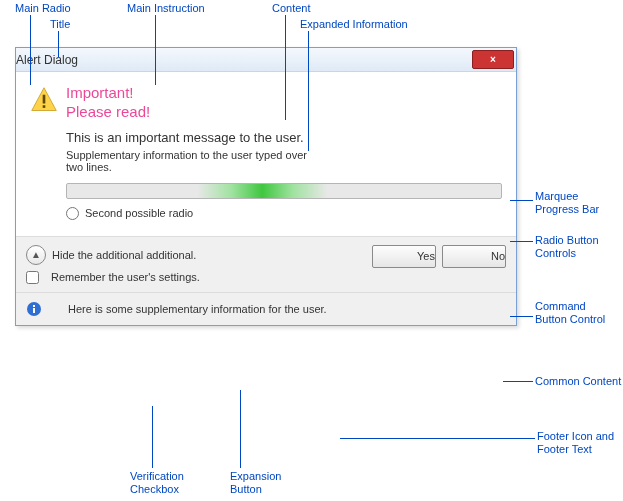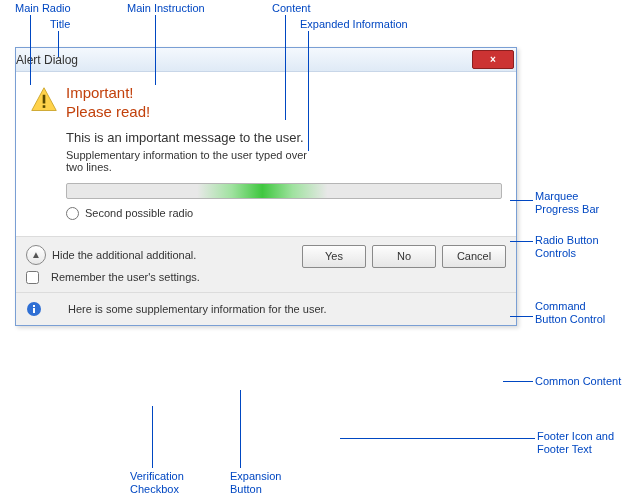--- a/index.html
+++ b/index.html
@@ -78,21 +78,21 @@
     width: 28px;
     flex: 0 0 28px;
     padding-top: 2px;
   }
   .main-icon svg { width: 28px; height: 28px; }
   .main-text {
     flex: 1;
     padding-left: 8px;
   }
   .main-instruction {
-    color: #c2410c;
+    color: #ec4899;
     font-size: 15px;
     line-height: 1.25;
     margin-bottom: 8px;
   }
   .content-text {
     font-size: 13px;
     margin-bottom: 4px;
   }
   .expanded-text {
     font-size: 11px;
@@ -194,21 +194,21 @@
   }
   .btn {
     min-width: 62px;
     height: 21px;
     border: 1px solid #8a8a8a;
     background: linear-gradient(#fdfdfd,#e6e6e6);
     border-radius: 2px;
     font-size: 11px;
     display: flex;
     align-items: center;
-    justify-content: center;
+    justify-content: flex-end;
     cursor: pointer;
   }
   .footer2 {
     background: #f0f0f0;
     border-top: 1px solid #dcdcdc;
     padding: 8px 10px;
     display: flex;
     align-items: center;
     gap: 26px;
     font-size: 11px;
@@ -307,23 +307,20 @@
         <span>Remember the user's settings.</span>
       </label>
     </div>
     <div class="btns">
       <div class="btn">
           <span>Yes</span>
         </div>
       <div class="btn">
           <span>No</span>
         </div>
-      <div class="btn">
-          <span>Cancel</span>
-        </div>
     </div>
   </div>
 
   <div class="footer2">
     <span class="footer-icon">
       <svg viewBox="0 0 16 16">
           <circle cx="8" cy="8" r="7" fill="#2f6fd4"></circle>
           <rect x="7" y="7" width="2" height="5" fill="#fff"></rect>
           <rect x="7" y="4" width="2" height="2" fill="#fff"></rect>
         </svg>

